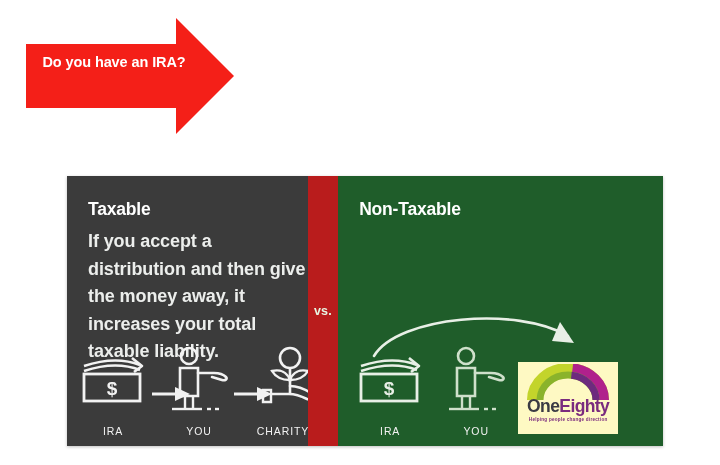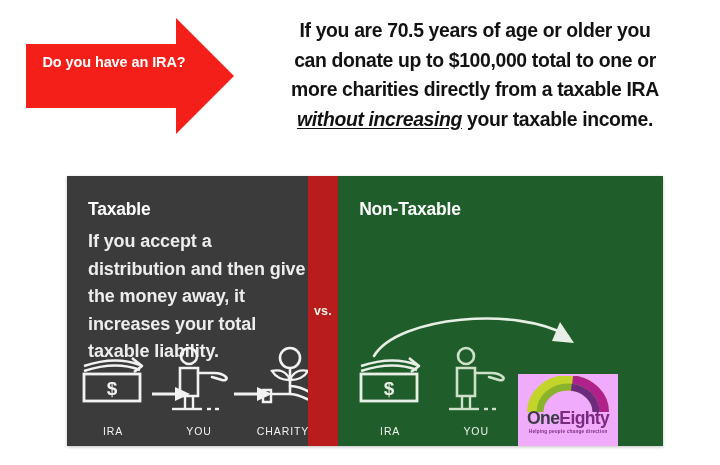--- a/index.html
+++ b/index.html
@@ -148,23 +148,23 @@
   #curved-arrow {
     position: absolute;
     left: 30px; top: -36px;
     width: 230px; height: 60px;
     pointer-events: none;
   }
 
   
   #logo-box {
     position: absolute;
-    left: 180px; top: 28px;
+    left: 180px; top: 16px;
     width: 100px; height: 72px;
-    background: #f0abfc;
+    background: #fef9c3;
     box-sizing: border-box;
     overflow: hidden;
   }
   #logo-arc {
     position: absolute;
     left: 8px; top: 2px;
     width: 84px; height: 38px;
   }
   #logo-wordmark {
     position: absolute;
@@ -195,26 +195,20 @@
 
 <div id="header">
 
   <div id="arrow-callout">
     <svg viewBox="0 0 212 124">
       <polygon points="2,30 152,30 152,4 210,62 152,120 152,94 2,94" fill="#f41f18"></polygon>
     </svg>
     <div id="arrow-label">Do you have an IRA?</div>
   </div>
 
-  <div id="headline">
-    <div>If you are 70.5 years of age or older you</div>
-    <div>can donate up to $100,000 total to one or</div>
-    <div>more charities directly from a taxable IRA</div>
-    <div><span class="emph">without increasing</span><span> your taxable income.</span></div>
-  </div>
 </div>
 
 <div id="panel">
 
   <div class="col" id="col-taxable">
     <div class="col-heading">Taxable</div>
     <div class="col-body">If you accept a distribution and then give the money away, it increases your total taxable liability.</div>
 
     <div class="icon-row">
 

